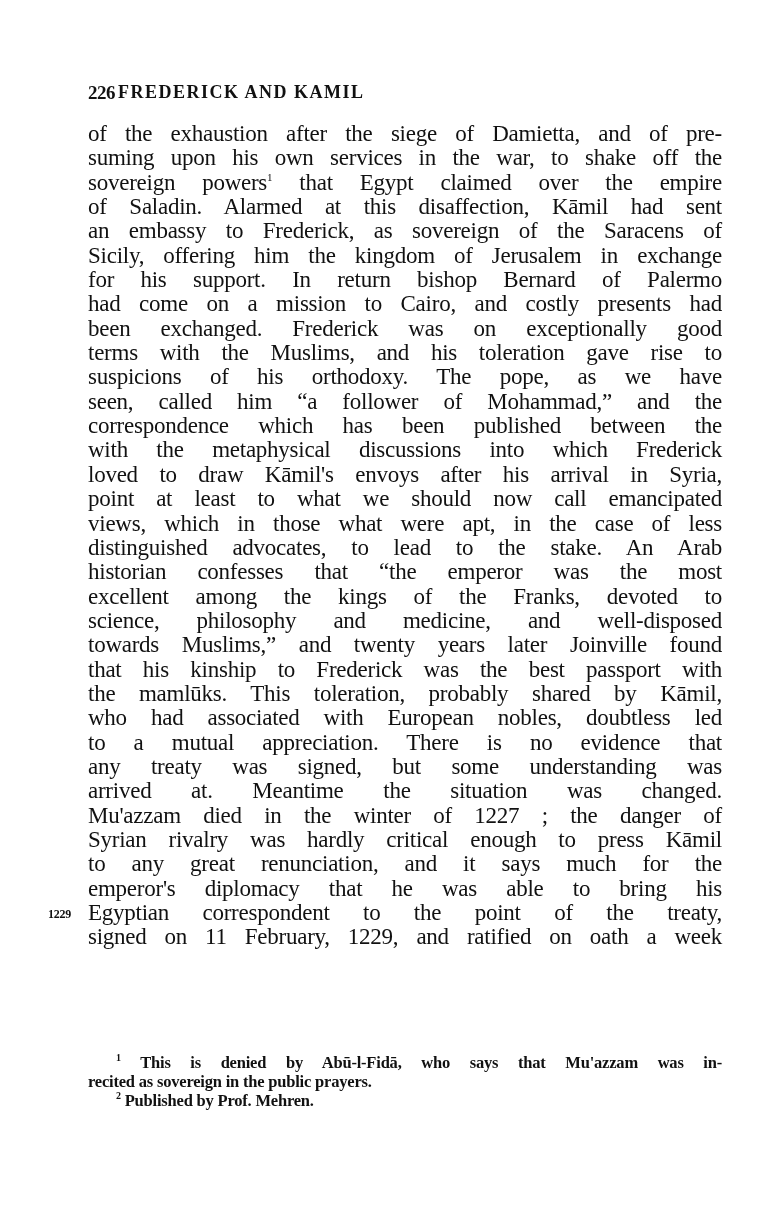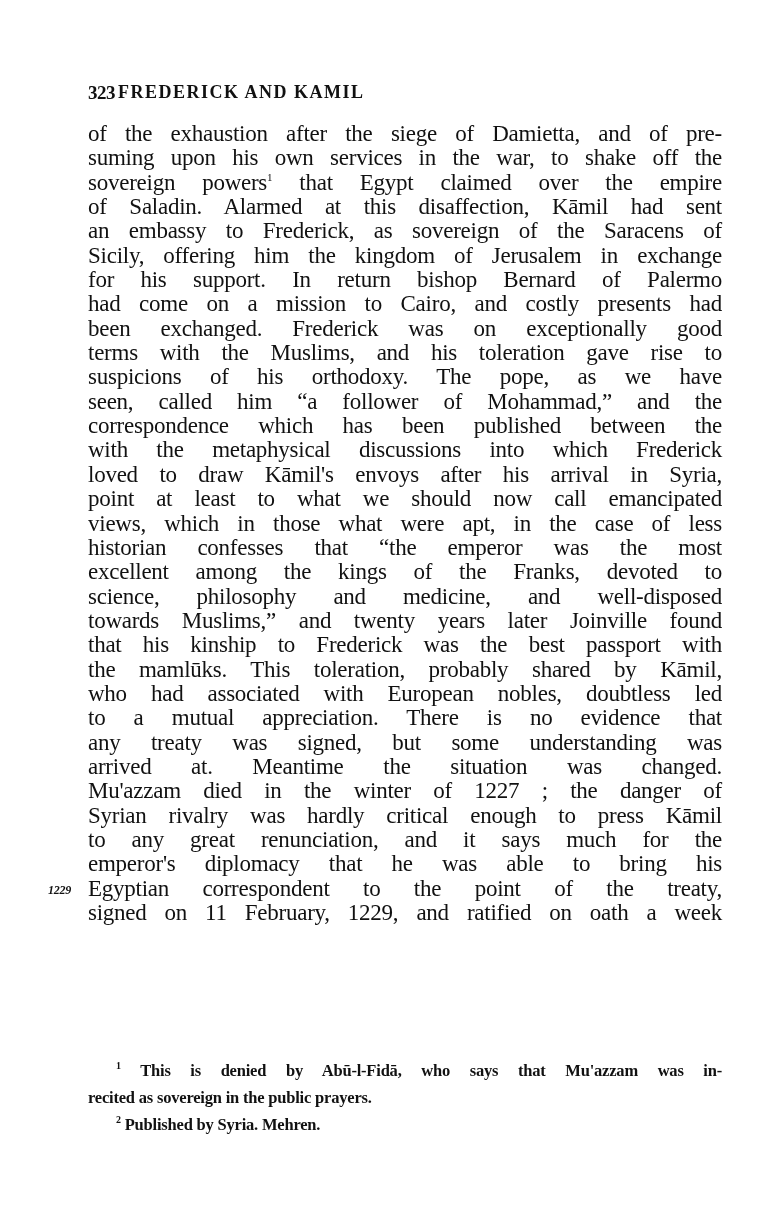--- a/index.html
+++ b/index.html
@@ -61,21 +61,20 @@
     .line.last {
       text-align-last: justify;
     }
     .margin-note {
       position: absolute;
       left: -40px;
       top: 0;
       font-size: 12px;
       font-weight: bold;
       line-height: 26px;
-      font-style: italic;
     }
     sup {
       font-size: 11px;
       line-height: 0;
       vertical-align: 9px;
     }
     .footnotes {
       position: absolute;
       top: 1053px;
       left: 88px;
@@ -84,38 +83,37 @@
     }
     .fn-line {
       display: block;
       height: 19px;
       line-height: 19px;
       font-size: 16.5px;
       white-space: nowrap;
       text-align: justify;
       text-align-last: justify;
       letter-spacing: -0.2px;
-      margin-top: 8px;
     }
     .fn-line.indent {
       padding-left: 28px;
     }
     .fn-line.short {
       text-align-last: left;
     }
     .fn-line sup {
       font-size: 10px;
       vertical-align: 7px;
     }
   </style>
 </head>
 <body>
 
 <div class="running-head">
-  <span class="page-number">323</span>
+  <span class="page-number">226</span>
   <span class="running-title">FREDERICK AND KAMIL</span>
 </div>
 
 <div class="body-text">
   <span class="line">of the exhaustion after the siege of Damietta, and of pre-</span>
   <span class="line">suming upon his own services in the war, to shake off the</span>
   <span class="line"><span>sovereign powers</span><sup>1</sup><span> that Egypt claimed over the empire</span></span>
   <span class="line">of Saladin.  Alarmed at this disaffection, Kāmil had sent</span>
   <span class="line">an embassy to Frederick, as sovereign of the Saracens of</span>
   <span class="line">Sicily, offering him the kingdom of Jerusalem in exchange</span>
@@ -123,20 +121,21 @@
   <span class="line">had come on a mission to Cairo, and costly presents had</span>
   <span class="line">been exchanged.  Frederick was on exceptionally good</span>
   <span class="line">terms with the Muslims, and his toleration gave rise to</span>
   <span class="line">suspicions of his orthodoxy.  The pope, as we have</span>
   <span class="line">seen, called him “a follower of Mohammad,” and the</span>
   <span class="line">correspondence which has been published between the</span>
   <span class="line">with the metaphysical discussions into which Frederick</span>
   <span class="line">loved to draw Kāmil's envoys after his arrival in Syria,</span>
   <span class="line">point at least to what we should now call emancipated</span>
   <span class="line">views, which in those what were apt, in the case of less</span>
+  <span class="line">distinguished advocates, to lead to the stake.  An Arab</span>
   <span class="line">historian confesses that “the emperor was the most</span>
   <span class="line">excellent among the kings of the Franks, devoted to</span>
   <span class="line">science, philosophy and medicine, and well-disposed</span>
   <span class="line">towards Muslims,” and twenty years later Joinville found</span>
   <span class="line">that his kinship to Frederick was the best passport with</span>
   <span class="line">the mamlūks.  This toleration, probably shared by Kāmil,</span>
   <span class="line">who had associated with European nobles, doubtless led</span>
   <span class="line">to a mutual appreciation.  There is no evidence that</span>
   <span class="line">any treaty was signed, but some understanding was</span>
   <span class="line">arrived at.  Meantime the situation was changed.</span>
@@ -144,14 +143,14 @@
   <span class="line">Syrian rivalry was hardly critical enough to press Kāmil</span>
   <span class="line">to any great renunciation, and it says much for the</span>
   <span class="line">emperor's diplomacy that he was able to bring his</span>
   <span class="line"><span class="margin-note">1229</span><span>Egyptian correspondent to the point of the treaty,</span></span>
   <span class="line last">signed on 11 February, 1229, and ratified on oath a week</span>
 </div>
 
 <div class="footnotes">
   <span class="fn-line indent"><sup>1</sup><span> This is denied by Abū-l-Fidā, who says that Mu'azzam was in-</span></span>
   <span class="fn-line short">recited as sovereign in the public prayers.</span>
-  <span class="fn-line indent short"><sup>2</sup><span> Published by Syria. Mehren.</span></span>
+  <span class="fn-line indent short"><sup>2</sup><span> Published by Prof. Mehren.</span></span>
 </div>
 
 </body></html>

